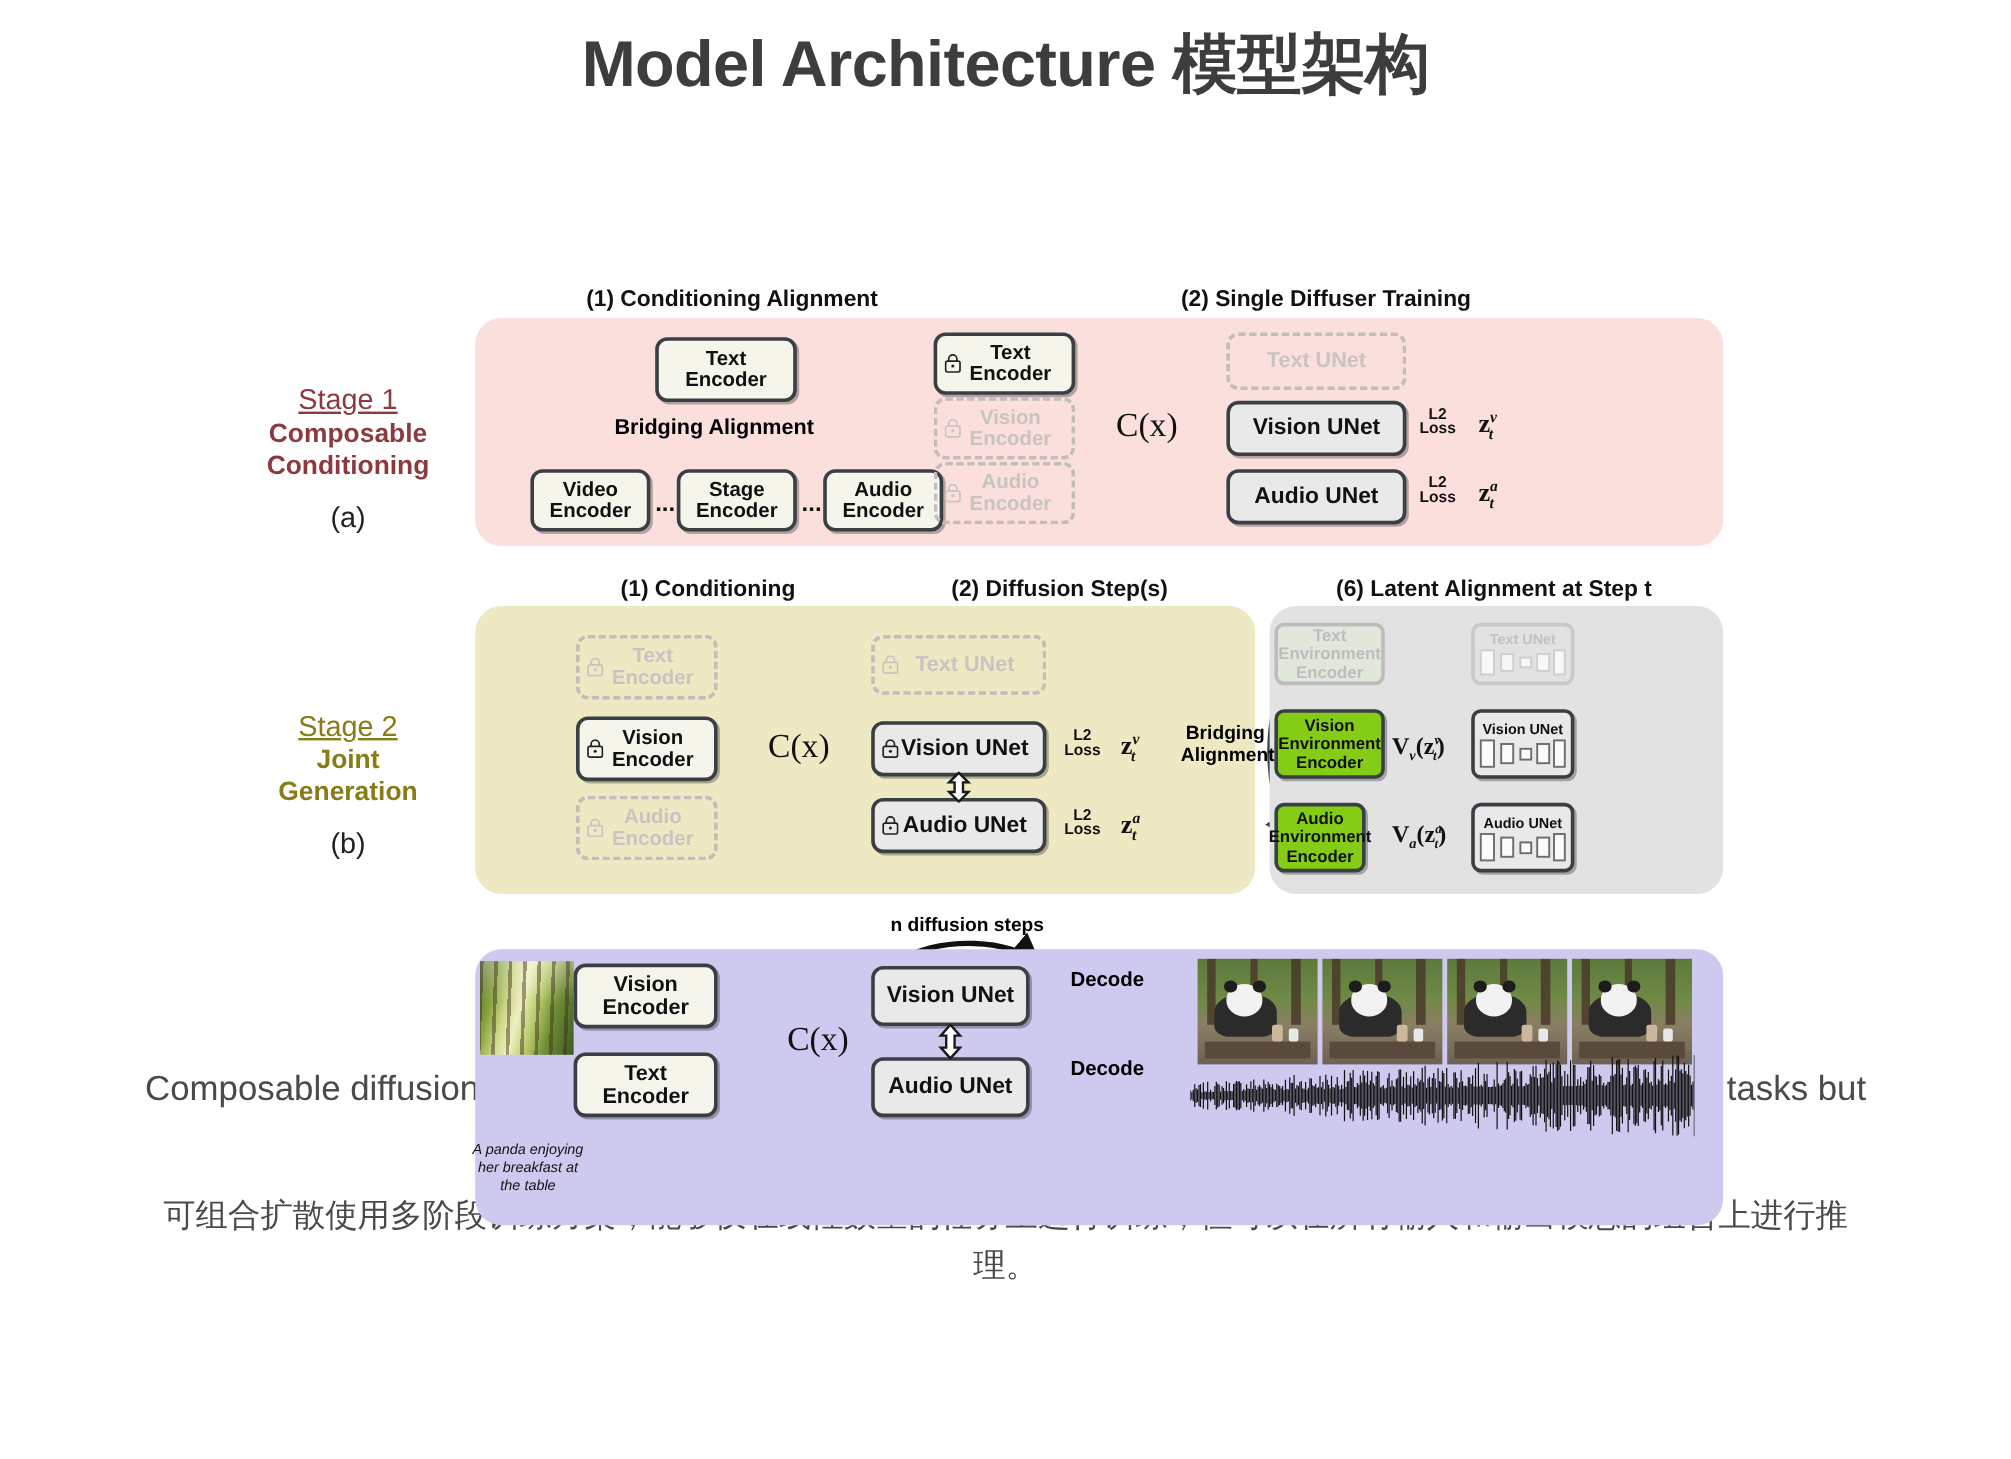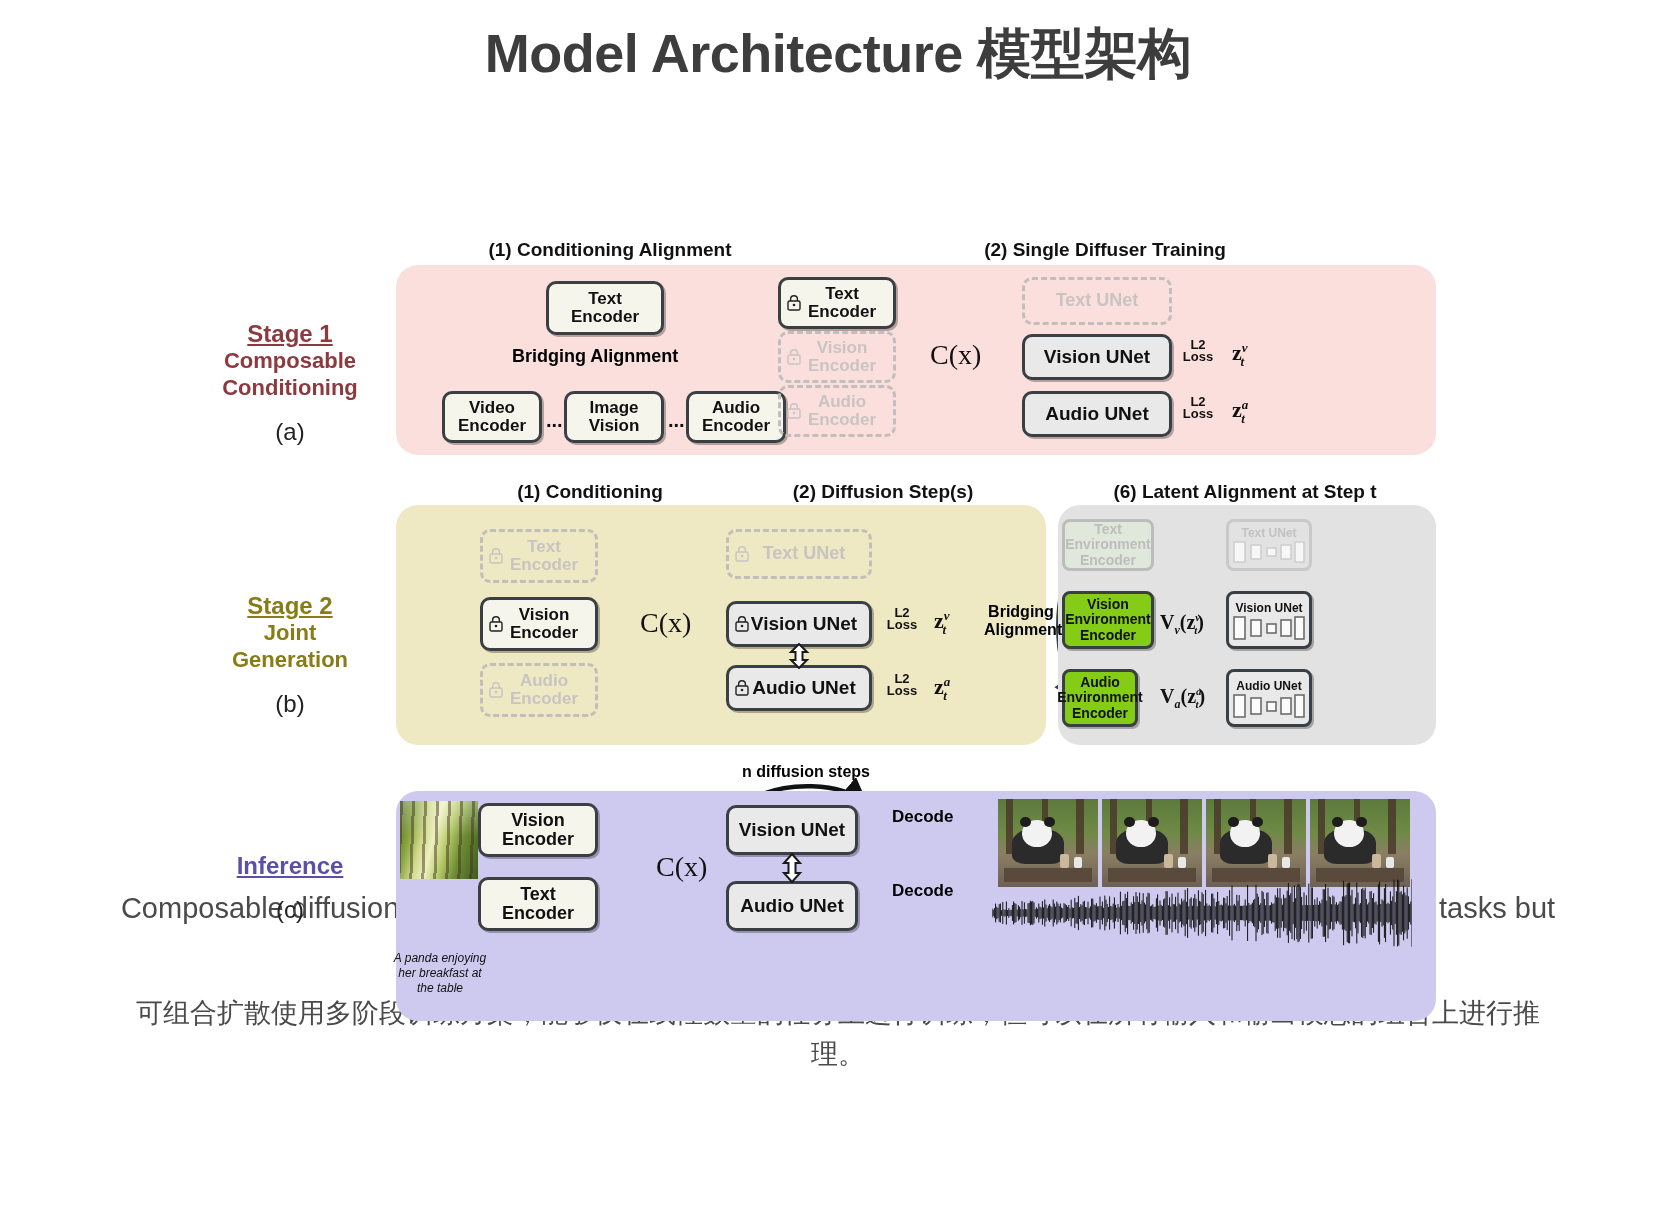--- a/index.html
+++ b/index.html
@@ -40,21 +40,21 @@
   }
   #h-s1-1 { left:460px; top:148px; width:300px; }
   #h-s1-2 { left:955px; top:148px; width:300px; }
   #h-s2-1 { left:450px; top:390px; width:280px; }
   #h-s2-2 { left:758px; top:390px; width:250px; }
   #h-s2-3 { left:1080px; top:390px; width:330px; }
 
   
   .stage-label { position:absolute; text-align:center; width:200px; }
   .stage-label .lead {
-    font-size:24px; font-weight:bold; text-decoration:underline;
+    font-size:24px; font-weight:normal; text-decoration:underline;
     display:block; line-height:1.22;text-align:center;
   }
   .stage-label .sub { font-size:22px; font-weight:bold; display:block; line-height:1.22; }
   .stage-label .tag { font-size:24px; color:#222; display:block; margin-top:16px; font-weight:normal; }
   #lbl-stage1 { left:190px; top:228px; color:#8c3a3f; }
   #lbl-stage2 { left:190px; top:500px; color:#877c15; }
   #lbl-infer  { left:190px; top:760px; color:#5b4fa8; }
   #lbl-infer .lead { font-size:24px; }
 
   
@@ -249,37 +249,33 @@
     <span class="sub">Composable</span>
     <span class="sub">Conditioning</span>
     <span class="tag">(a)</span>
   </div>
   <div class="stage-label" id="lbl-stage2">
     <span class="lead">Stage 2</span>
     <span class="sub">Joint</span>
     <span class="sub">Generation</span>
     <span class="tag">(b)</span>
   </div>
-  <div class="stage-label" id="lbl-infer">
-    <span class="lead">Inference</span>
-    <span class="tag">(c)</span>
-  </div>
 
   <div class="box" style="left:546px;top:190px;width:118px;height:54px;font-size:17px;">
     <span class="boxtext">Text Encoder</span>
   </div>
 
   <div class="mini" style="left:512px;top:255px;font-size:18px;">Bridging Alignment</div>
 
   <div class="box" style="left:442px;top:300px;width:100px;height:52px;font-size:17px;">
     <span class="boxtext">Video Encoder</span>
   </div>
   <div class="mini" style="left:546px;top:318px;font-size:20px;color:#111;">...</div>
   <div class="box" style="left:564px;top:300px;width:100px;height:52px;font-size:17px;">
-    <span class="boxtext">Image Vision</span>
+    <span class="boxtext">Stage Encoder</span>
   </div>
   <div class="mini" style="left:668px;top:318px;font-size:20px;color:#111;">...</div>
   <div class="box" style="left:686px;top:300px;width:100px;height:52px;font-size:17px;">
     <span class="boxtext">Audio Encoder</span>
   </div>
 
   <div class="box" style="left:778px;top:186px;width:118px;height:52px;font-size:17px;">
     <svg class="lock" viewBox="0 0 14 16">
       <rect x="1" y="6" width="12" height="9" rx="1.6" fill="none" stroke="#222" stroke-width="1.4"></rect>
       <path d="M3.6,6 V4.2 A3.4,3.4 0 0 1 10.4,4.2 V6" fill="none" stroke="#222" stroke-width="1.4"></path>

